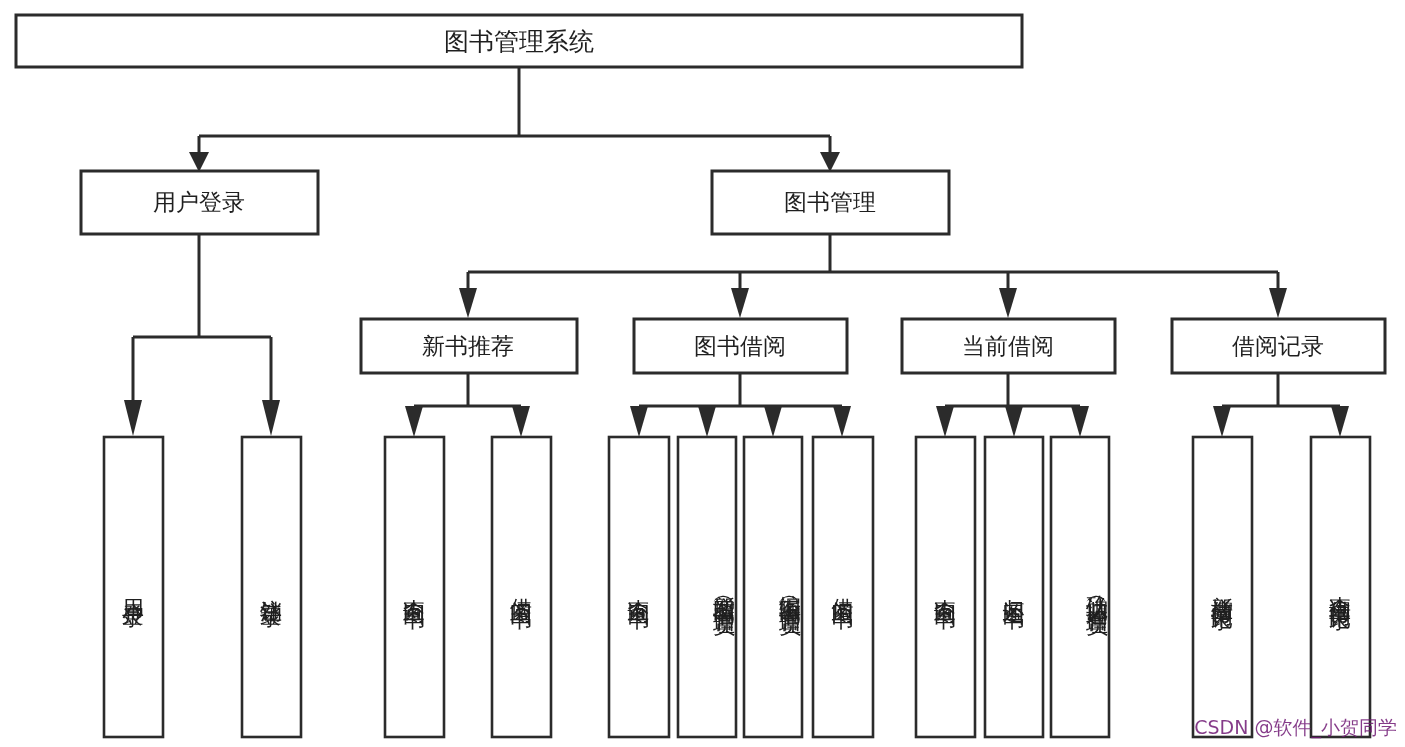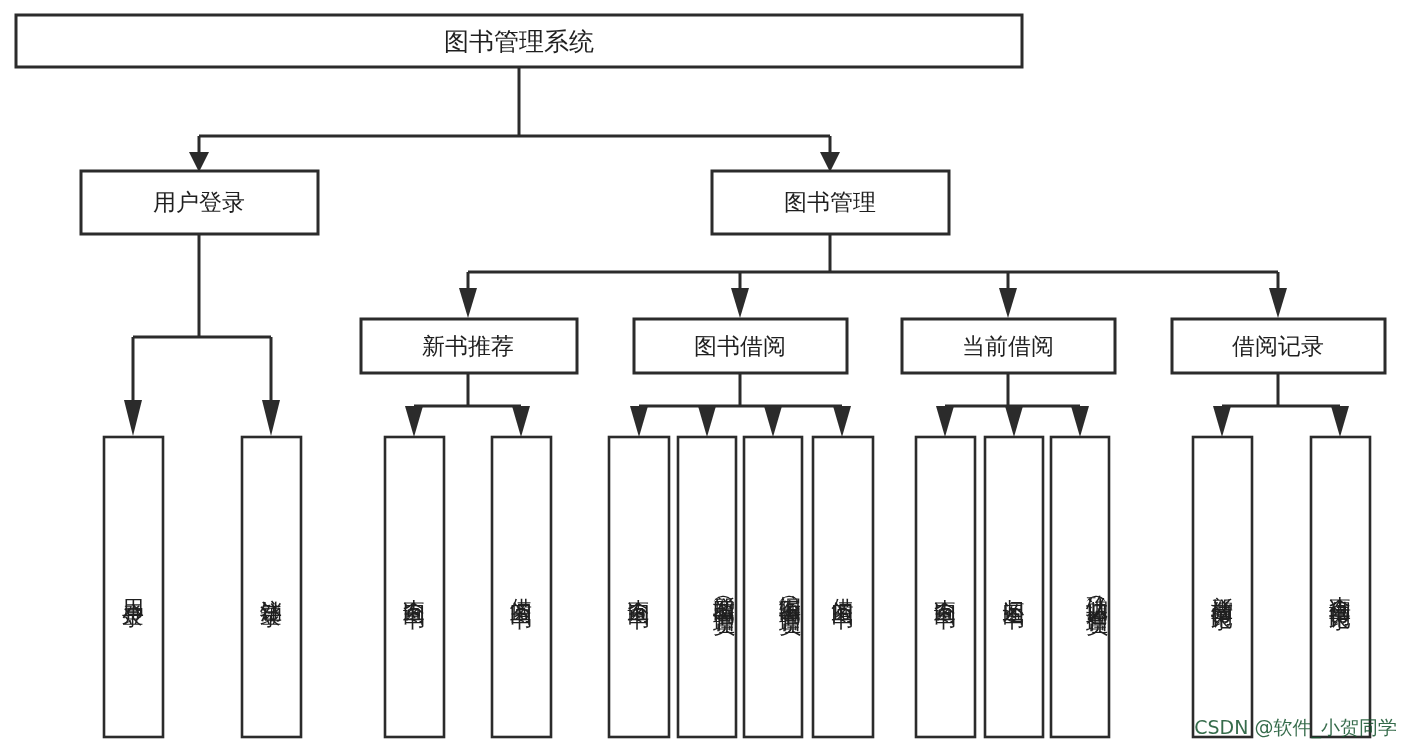--- a/index.html
+++ b/index.html
@@ -66,21 +66,21 @@
     justify-content: center;
     white-space: nowrap;
     pointer-events: none;
   }
   .watermark {
     position: absolute;
     right: 8px;
     bottom: 6px;
     font-family: "DejaVu Sans", "Liberation Sans", sans-serif;
     font-size: 19px;
-    color: #14532d;
+    color: #701a75;
     opacity: 0.85;
     white-space: nowrap;
   }
 </style>
 </head>
 <body>
 
 <div id="diagram-root">
 
   <svg class="canvas" viewBox="0 0 1405 747">

